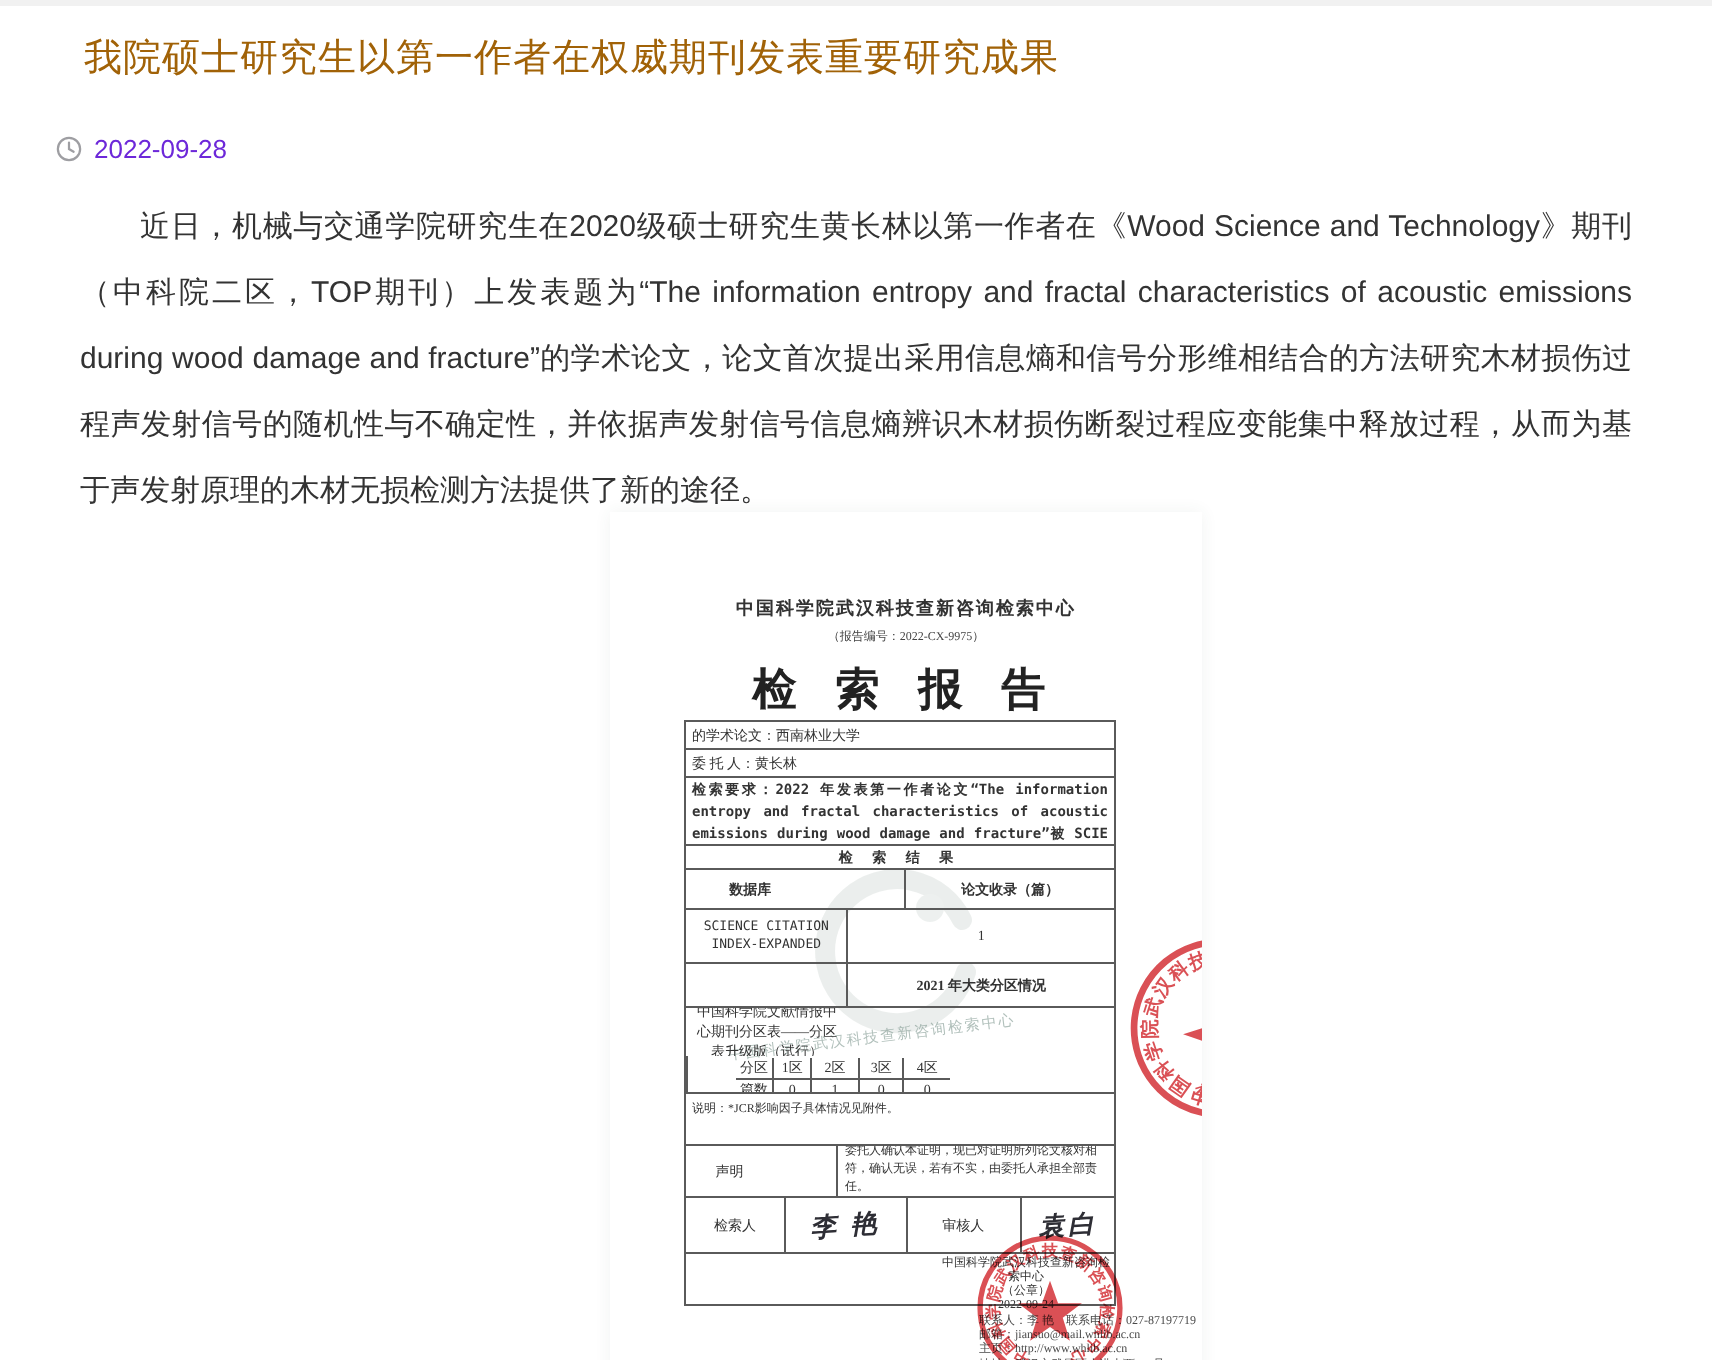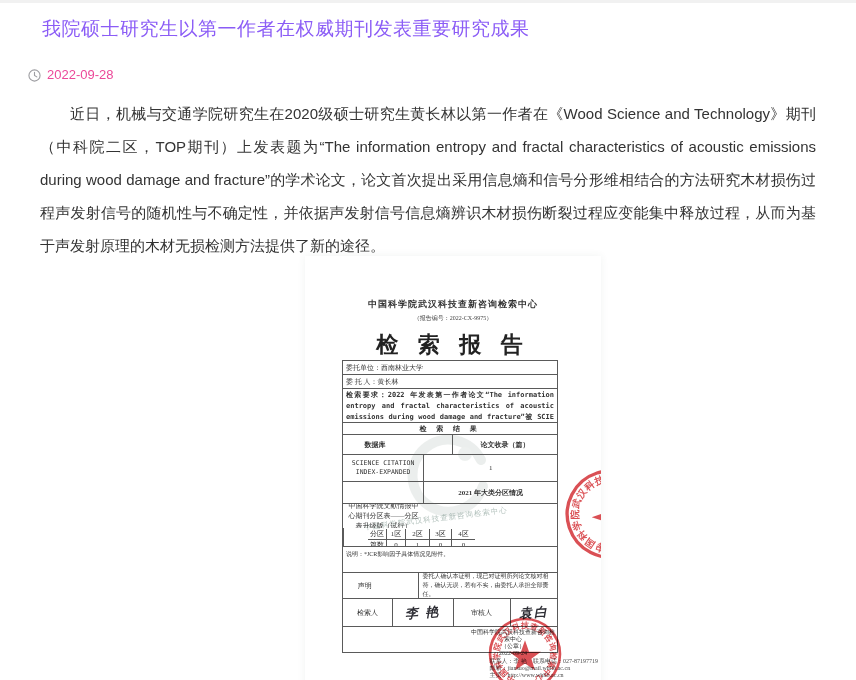--- a/index.html
+++ b/index.html
@@ -1,23 +1,23 @@
 <!DOCTYPE html>
 <html><head>
 <meta charset="utf-8">
 <style>
   * { margin:0; padding:0; box-sizing:border-box; }
   html,body { width:856px; height:680px; background:#ffffff; overflow:hidden;
               font-family:"Liberation Sans", sans-serif; }
   .top-strip { height:3px; background:#f1f1f1; }
   .article { position:relative; width:856px; height:677px; }
   h1.page-title { margin:13px 40px 0 42px; font-size:19px; font-weight:500;
-                  color:#8b5cf6; letter-spacing:0.5px; }
-  .date-row { margin:25px 40px 0 28px; display:flex; align-items:flex-end;
-              color:#ec4899; font-size:13px; }
+                  color:#a16207; letter-spacing:0.5px; }
+  .date-row { margin:25px 40px 0 28px; display:flex; align-items:center;
+              color:#6d28d9; font-size:13px; }
   .date-row svg { margin-right:6px; display:block; }
   .body-text { margin:15px 40px 0 40px; font-size:15px; line-height:33px;
                color:#333; text-align:justify; text-indent:2em; }
 
   
   .cert { position:absolute; left:305px; top:240px; width:296px; height:440px;
           background:#fff; box-shadow:0 0 8px rgba(60,80,75,0.07);
           font-family:"Liberation Serif", serif; color:#3a3a3a; overflow:hidden; }
   .cert-org { margin-top:42px; text-align:center; font-size:9px; font-weight:700;
               letter-spacing:1px; color:#333; }
@@ -102,21 +102,21 @@
       <circle cx="62" cy="30" r="7" fill="#dde3e0"></circle>
     </svg>
     <div class="wm-text">中国科学院武汉科技查新咨询检索中心</div>
 
     <div class="cert-org">中国科学院武汉科技查新咨询检索中心</div>
     <div class="cert-no">（报告编号：2022-CX-9975）</div>
     <div class="cert-title">检 索 报 告</div>
 
     <div class="ctable">
       <div class="crow r1">
-        <div class="ccell vc" style="width:100%">委托单位：西南林业大学</div>
+        <div class="ccell vc" style="width:100%">的学术论文：西南林业大学</div>
       </div>
       <div class="crow r2">
         <div class="ccell vc" style="width:100%">委 托 人：黄长林</div>
       </div>
       <div class="crow r3">
         <div class="ccell mono" style="width:100%">检索要求：2022 年发表第一作者论文“The information entropy and fractal characteristics of acoustic emissions during wood damage and fracture”被 SCIE 收录、分区与 JCR 影响因子情况</div>
       </div>
       <div class="crow r4">
         <div class="ccell cc" style="width:100%">检 索 结 果</div>
       </div>

